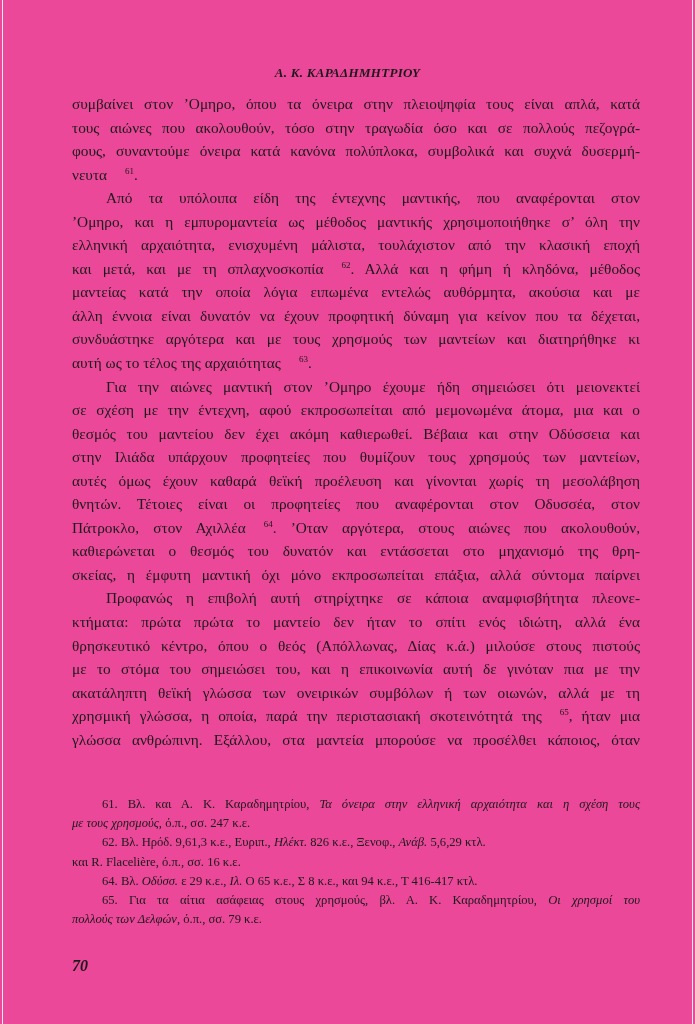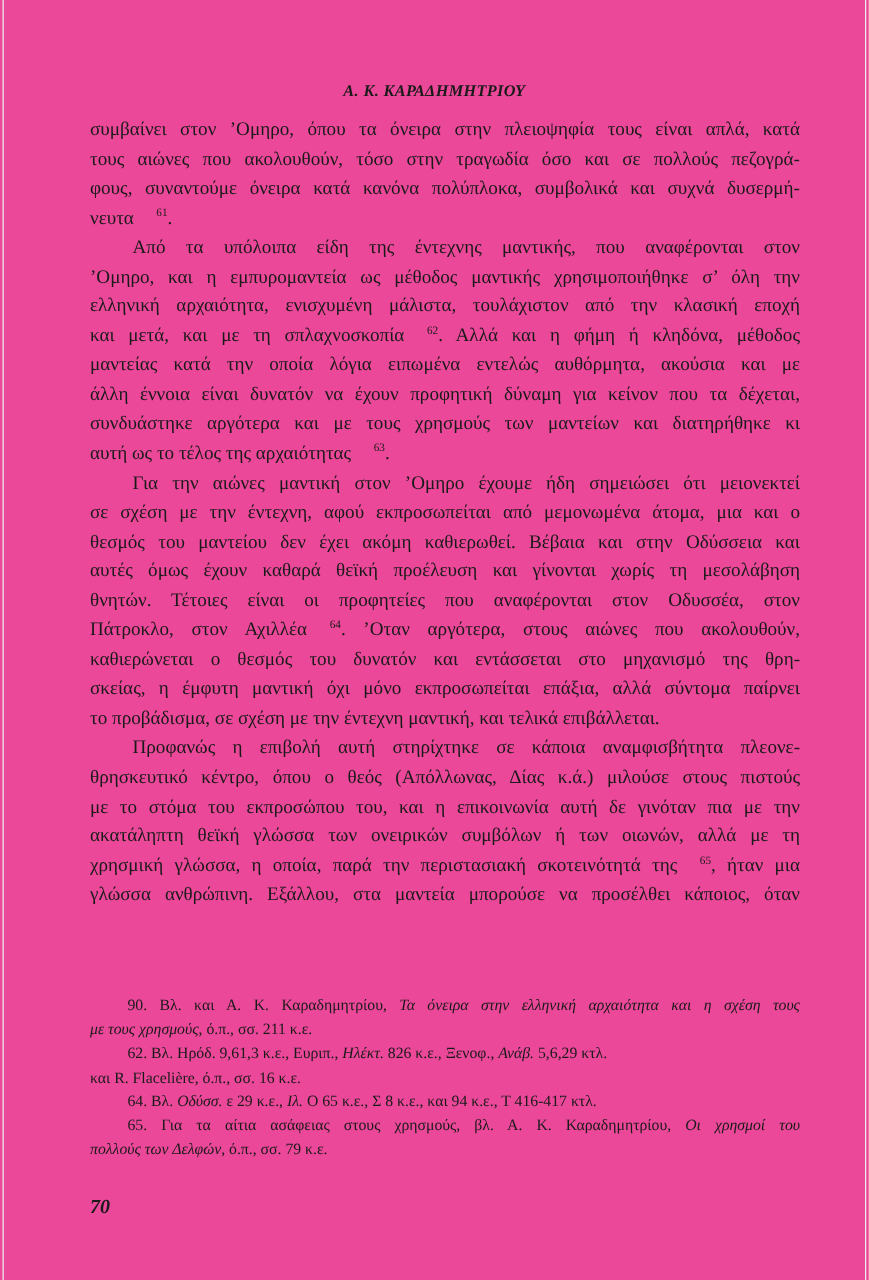--- a/index.html
+++ b/index.html
@@ -44,37 +44,38 @@
     <div class="line"><span>’Ομηρο, και η εμπυρομαντεία ως μέθοδος μαντικής χρησιμοποιήθηκε σ’ όλη την</span></div>
     <div class="line"><span>ελληνική αρχαιότητα, ενισχυμένη μάλιστα, τουλάχιστον από την κλασική εποχή</span></div>
     <div class="line"><span>και μετά, και με τη σπλαχνοσκοπία</span><sup>62</sup><span>. Αλλά και η φήμη ή κληδόνα, μέθοδος</span></div>
     <div class="line"><span>μαντείας κατά την οποία λόγια ειπωμένα εντελώς αυθόρμητα, ακούσια και με</span></div>
     <div class="line"><span>άλλη έννοια είναι δυνατόν να έχουν προφητική δύναμη για κείνον που τα δέχεται,</span></div>
     <div class="line"><span>συνδυάστηκε αργότερα και με τους χρησμούς των μαντείων και διατηρήθηκε κι</span></div>
     <div class="line last"><span>αυτή ως το τέλος της αρχαιότητας</span><sup>63</sup><span>.</span></div>
     <div class="line indent"><span>Για την αιώνες μαντική στον ’Ομηρο έχουμε ήδη σημειώσει ότι μειονεκτεί</span></div>
     <div class="line"><span>σε σχέση με την έντεχνη, αφού εκπροσωπείται από μεμονωμένα άτομα, μια και ο</span></div>
     <div class="line"><span>θεσμός του μαντείου δεν έχει ακόμη καθιερωθεί. Βέβαια και στην Οδύσσεια και</span></div>
+    <div class="line"><span>στην Ιλιάδα υπάρχουν προφητείες που θυμίζουν τους χρησμούς των μαντείων,</span></div>
     <div class="line"><span>αυτές όμως έχουν καθαρά θεϊκή προέλευση και γίνονται χωρίς τη μεσολάβηση</span></div>
     <div class="line"><span>θνητών. Τέτοιες είναι οι προφητείες που αναφέρονται στον Οδυσσέα, στον</span></div>
     <div class="line"><span>Πάτροκλο, στον Αχιλλέα</span><sup>64</sup><span>. ’Οταν αργότερα, στους αιώνες που ακολουθούν,</span></div>
     <div class="line"><span>καθιερώνεται ο θεσμός του δυνατόν και εντάσσεται στο μηχανισμό της θρη-</span></div>
     <div class="line"><span>σκείας, η έμφυτη μαντική όχι μόνο εκπροσωπείται επάξια, αλλά σύντομα παίρνει</span></div>
-    <div class="line last"><span>το προβάδισμα, σε σχέση με την έντεχνη μαντική, και τελικά επιβάλλεται.</span></div>
     <div class="line indent"><span>Προφανώς η επιβολή αυτή στηρίχτηκε σε κάποια αναμφισβήτητα πλεονε-</span></div>
+    <div class="line"><span>κτήματα: πρώτα πρώτα το μαντείο δεν ήταν το σπίτι ενός ιδιώτη, αλλά ένα</span></div>
     <div class="line"><span>θρησκευτικό κέντρο, όπου ο θεός (Απόλλωνας, Δίας κ.ά.) μιλούσε στους πιστούς</span></div>
-    <div class="line"><span>με το στόμα του εκπροσώπου του, και η επικοινωνία αυτή δε γινόταν πια με την</span></div>
+    <div class="line"><span>με το στόμα του σημειώσει του, και η επικοινωνία αυτή δε γινόταν πια με την</span></div>
     <div class="line"><span>ακατάληπτη θεϊκή γλώσσα των ονειρικών συμβόλων ή των οιωνών, αλλά με τη</span></div>
     <div class="line"><span>χρησμική γλώσσα, η οποία, παρά την περιστασιακή σκοτεινότητά της</span><sup>65</sup><span>, ήταν μια</span></div>
     <div class="line"><span>γλώσσα ανθρώπινη. Εξάλλου, στα μαντεία μπορούσε να προσέλθει κάποιος, όταν</span></div>
   </div>
 
   <div class="footnotes">
-    <div class="fn-line indent"><span>90. Βλ. και Α. Κ. Καραδημητρίου, </span><span class="it">Τα όνειρα στην ελληνική αρχαιότητα και η σχέση τους</span></div>
-    <div class="fn-line last"><span class="it">με τους χρησμούς</span><span>, ό.π., σσ. 211 κ.ε.</span></div>
+    <div class="fn-line indent"><span>61. Βλ. και Α. Κ. Καραδημητρίου, </span><span class="it">Τα όνειρα στην ελληνική αρχαιότητα και η σχέση τους</span></div>
+    <div class="fn-line last"><span class="it">με τους χρησμούς</span><span>, ό.π., σσ. 247 κ.ε.</span></div>
     <div class="fn-line indent last"><span>62. Βλ. Ηρόδ. 9,61,3 κ.ε., Ευριπ., </span><span class="it">Ηλέκτ.</span><span> 826 κ.ε., Ξενοφ., </span><span class="it">Ανάβ.</span><span> 5,6,29 κτλ.</span></div>
     <div class="fn-line last"><span>και R. Flacelière, ό.π., σσ. 16 κ.ε.</span></div>
     <div class="fn-line indent last"><span>64. Βλ. </span><span class="it">Οδύσσ.</span><span> ε 29 κ.ε., </span><span class="it">Ιλ.</span><span> Ο 65 κ.ε., Σ 8 κ.ε., και 94 κ.ε., Τ 416-417 κτλ.</span></div>
     <div class="fn-line indent"><span>65. Για τα αίτια ασάφειας στους χρησμούς, βλ. Α. Κ. Καραδημητρίου, </span><span class="it">Οι χρησμοί του</span></div>
     <div class="fn-line last"><span class="it">πολλούς των Δελφών</span><span>, ό.π., σσ. 79 κ.ε.</span></div>
   </div>
 
   <div class="page-number">70</div>
 </div>
 

